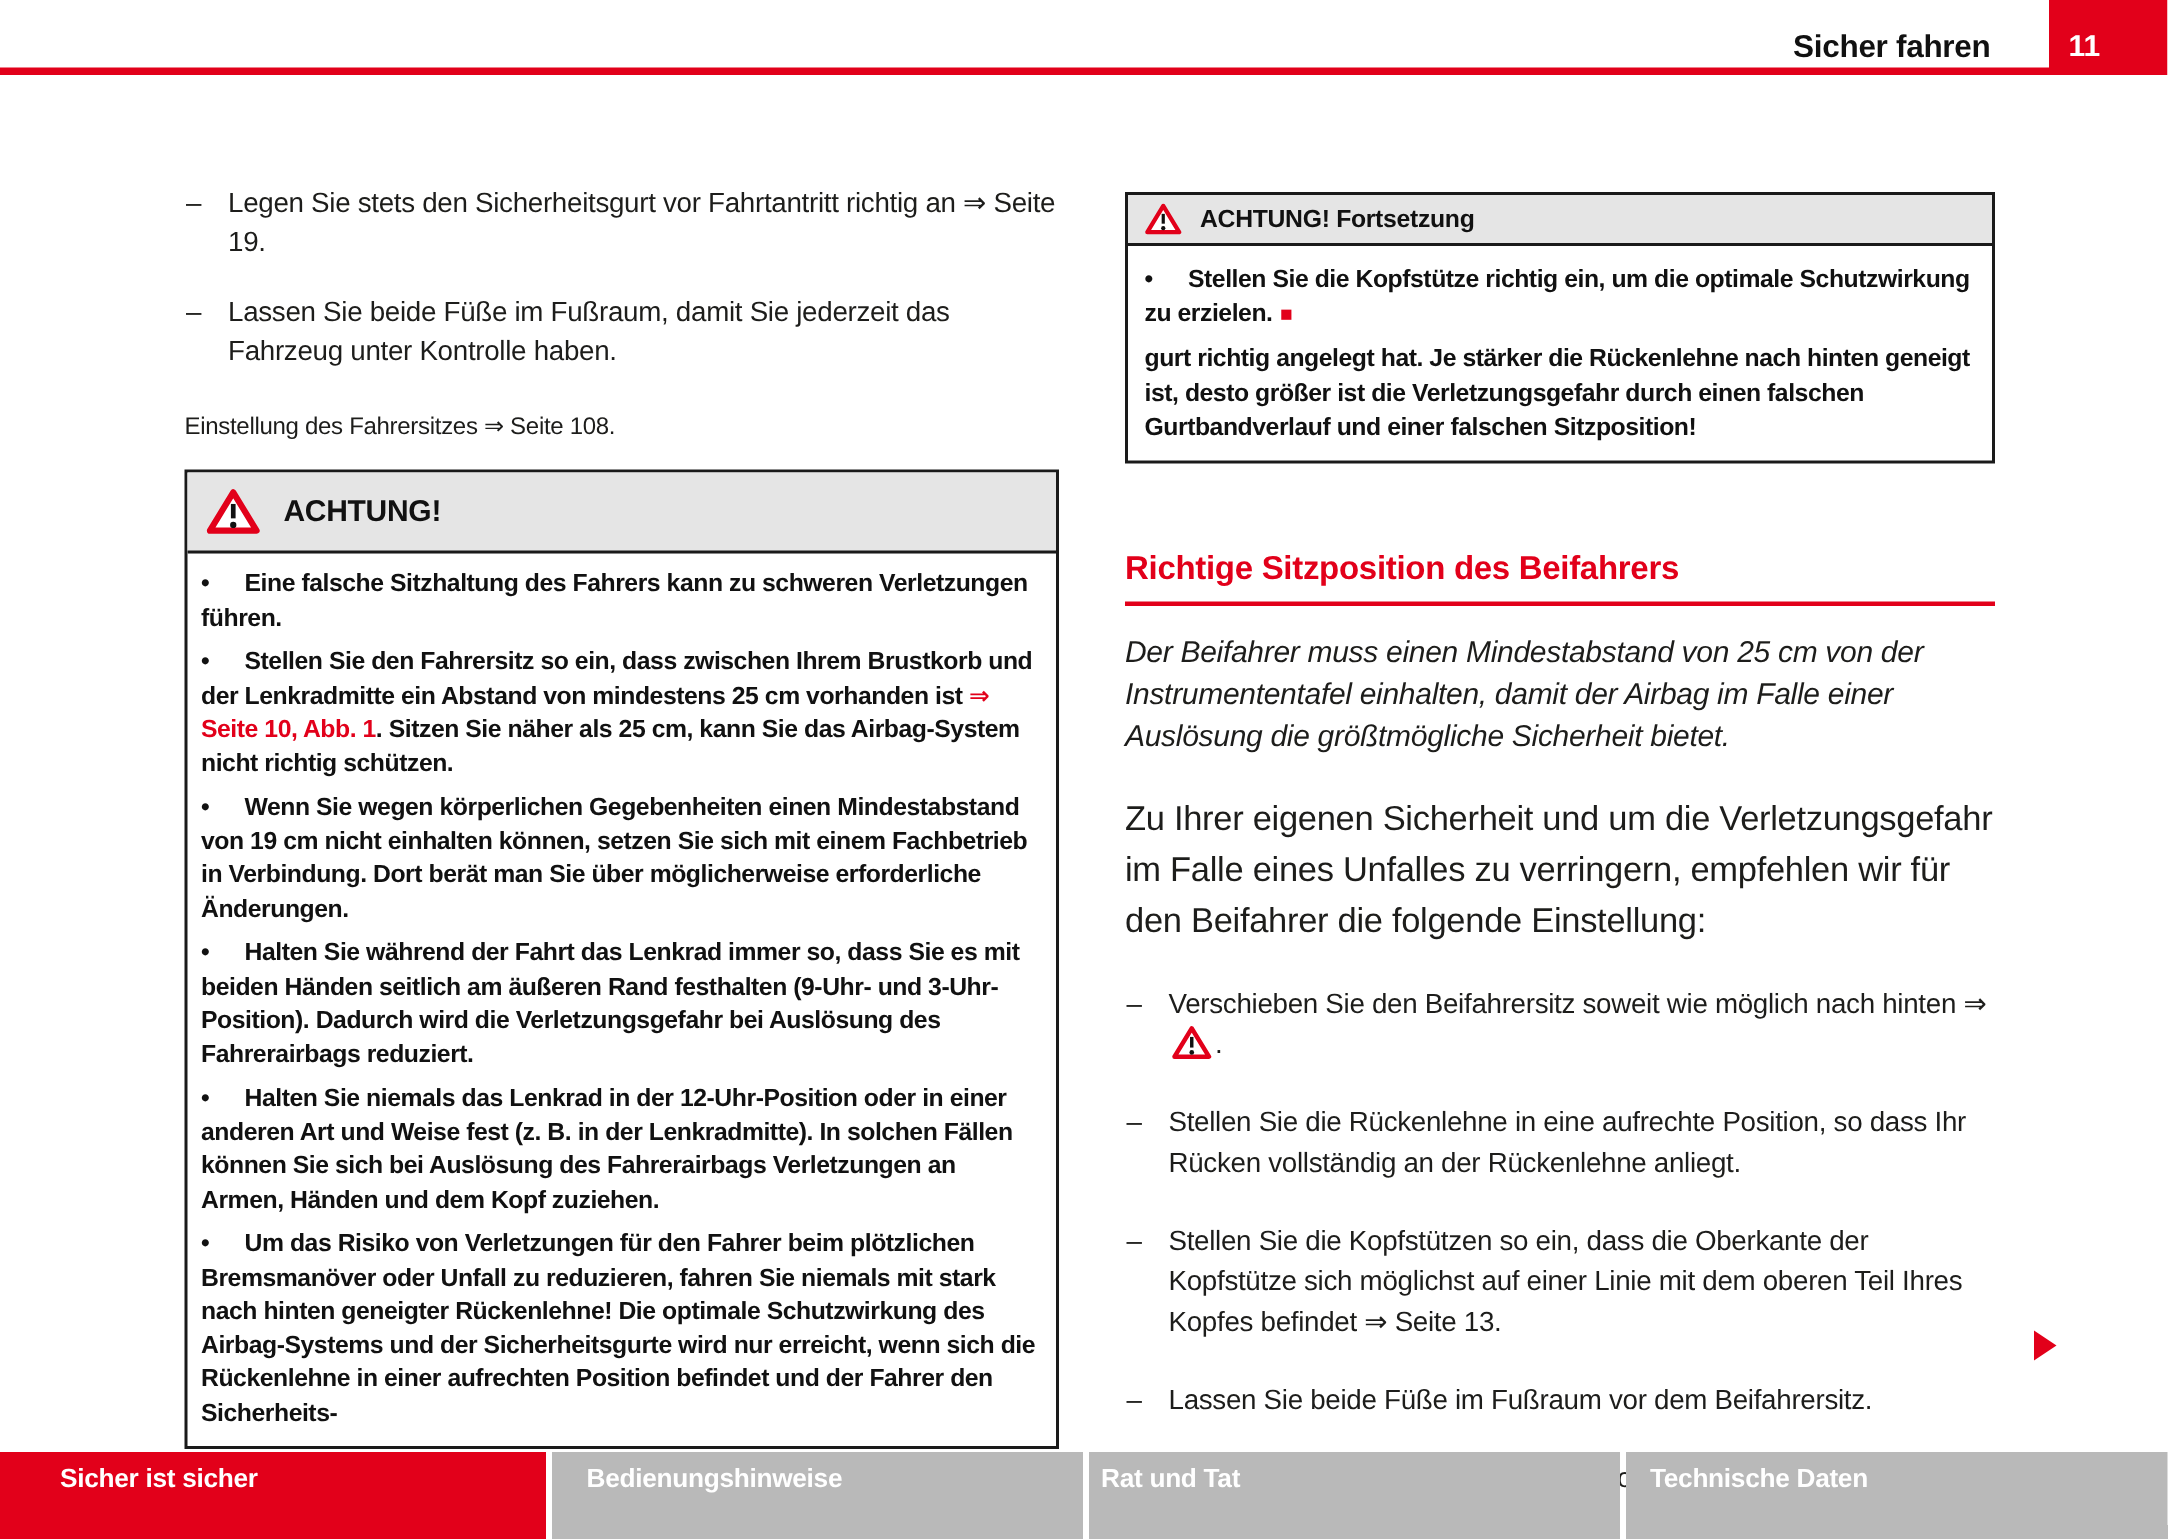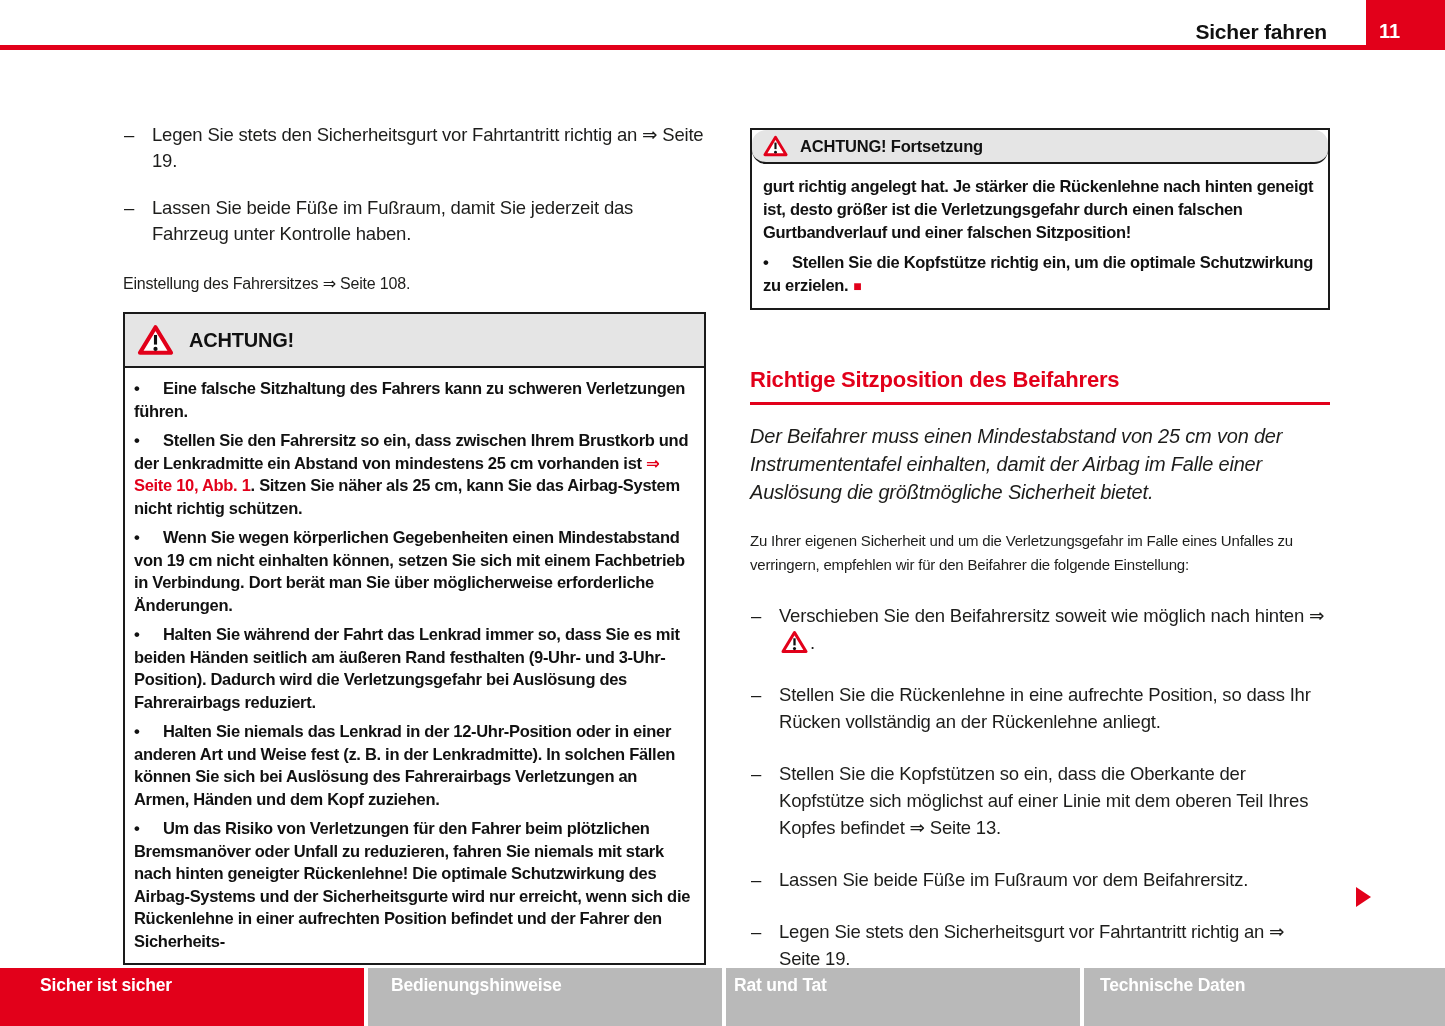--- a/index.html
+++ b/index.html
@@ -28,35 +28,35 @@
   
   .warnbox { margin-top:19px; border:2px solid #1a1a1a; background:#fff; }
   .wb-head { display:flex; align-items:center; gap:15px; background:#e5e5e5; border-bottom:2px solid #1a1a1a; padding:10px 12px; min-height:42px; }
   .wb-title { font-size:20px; font-weight:bold; color:#111; letter-spacing:-0.2px; }
   .wb-body { padding:2px 9px 11px 9px; }
   .wb-p { margin:7px 0 0 0; font-size:16.5px; font-weight:bold; line-height:22.5px; letter-spacing:-0.3px; color:#111; }
   .dot { display:inline-block; width:29px; }
   .redlink { color:#e2001a; }
   .endsq { color:#e2001a; font-size:14px; margin-left:5px; }
 
-  .cont .wb-head { min-height:34px; padding:4px 11px; gap:12px;border-radius:14px; }
+  .cont .wb-head { min-height:34px; padding:4px 11px; gap:12px; }
   .cont .wb-title { font-size:16.5px; }
   .cont .wb-body { padding:4px 11px 10px 11px; }
   .cont .wb-p { line-height:23px; }
 
   .tri { display:block; }
   .tri-big   { width:37px; height:32px; }
   .tri-small { width:25px; height:22px; }
   .tri-inline{ width:27px; height:24px; vertical-align:-5px; margin:0 2px; display:inline; }
 
   
   .red-heading { margin:57px 0 0 0; font-size:22px; font-weight:bold; color:#e2001a; letter-spacing:-0.2px;
                  padding-bottom:9px; border-bottom:3px solid #e2001a; }
   .lead { margin:17px 0 0 0; font-style:italic; font-size:20px; line-height:28px; letter-spacing:-0.2px; }
-  .para { margin:23px 0 0 0; font-size:15px; line-height:24px; letter-spacing:-0.2px; }
+  .para { margin:23px 0 0 0; font-size:23px; line-height:34px; letter-spacing:-0.2px; }
   .ritems .dash-item { margin:25px 0 0 0; line-height:27px; }
 
   .cont-marker { position:absolute; left:1356px; top:887px; width:0; height:0;
                  border-left:15px solid #e2001a; border-top:10px solid transparent; border-bottom:10px solid transparent; }
 
   
   .tab { position:absolute; top:968px; height:58px; background:#b9b9b9; padding-top:7px;
          color:#fff; font-weight:bold; font-size:17.5px; letter-spacing:-0.2px; }
   .tab-1 { left:0;      width:364px; background:#e2001a; padding-left:40px; }
   .tab-2 { left:368px;  width:354px; padding-left:23px; }
@@ -110,22 +110,22 @@
   <div class="warnbox cont" style="margin-top:0;">
     <div class="wb-head">
       <svg class="tri tri-small" viewBox="0 0 40 35">
         <path d="M20 3.5 L37 31.5 L3 31.5 Z" fill="#ffffff" stroke="#e2001a" stroke-width="4.5" stroke-linejoin="round"></path>
         <rect x="18.3" y="12" width="3.4" height="10.5" fill="#111"></rect>
         <circle cx="20" cy="27.3" r="2.3" fill="#111"></circle>
       </svg>
       <span class="wb-title">ACHTUNG! Fortsetzung</span>
     </div>
     <div class="wb-body">
+      <p class="wb-p"><span class="dot">•</span><span>Stellen Sie die Kopfstütze richtig ein, um die optimale Schutzwirkung zu erzielen.</span><span class="endsq">■</span></p>
       <p class="wb-p">gurt richtig angelegt hat. Je stärker die Rückenlehne nach hinten geneigt ist, desto größer ist die Verletzungsgefahr durch einen falschen Gurtbandverlauf und einer falschen Sitzposition!</p>
-      <p class="wb-p"><span class="dot">•</span><span>Stellen Sie die Kopfstütze richtig ein, um die optimale Schutzwirkung zu erzielen.</span><span class="endsq">■</span></p>
     </div>
   </div>
 
   <h2 class="red-heading">Richtige Sitzposition des Beifahrers</h2>
 
   <p class="lead">Der Beifahrer muss einen Mindestabstand von 25 cm von der Instrumententafel einhalten, damit der Airbag im Falle einer Auslösung die größtmögliche Sicherheit bietet.</p>
 
   <p class="para">Zu Ihrer eigenen Sicherheit und um die Verletzungsgefahr im Falle eines Unfalles zu verringern, empfehlen wir für den Beifahrer die folgende Einstellung:</p>
 
   <div class="ritems">

